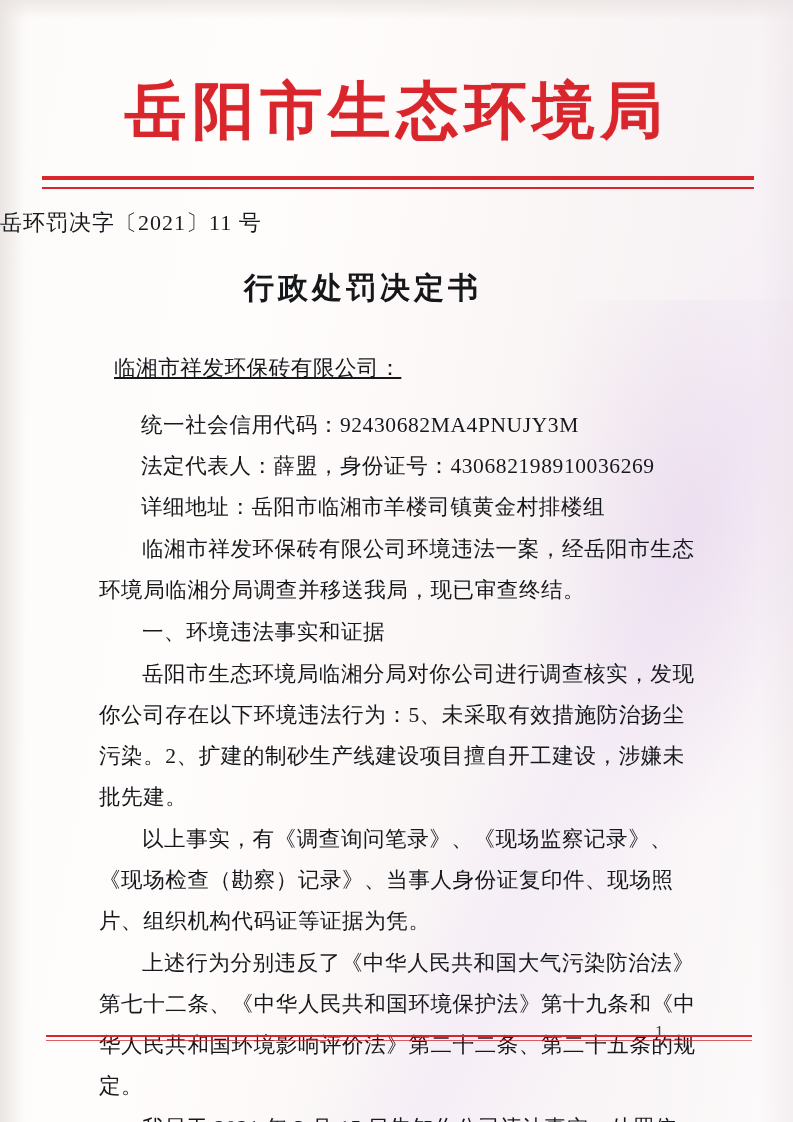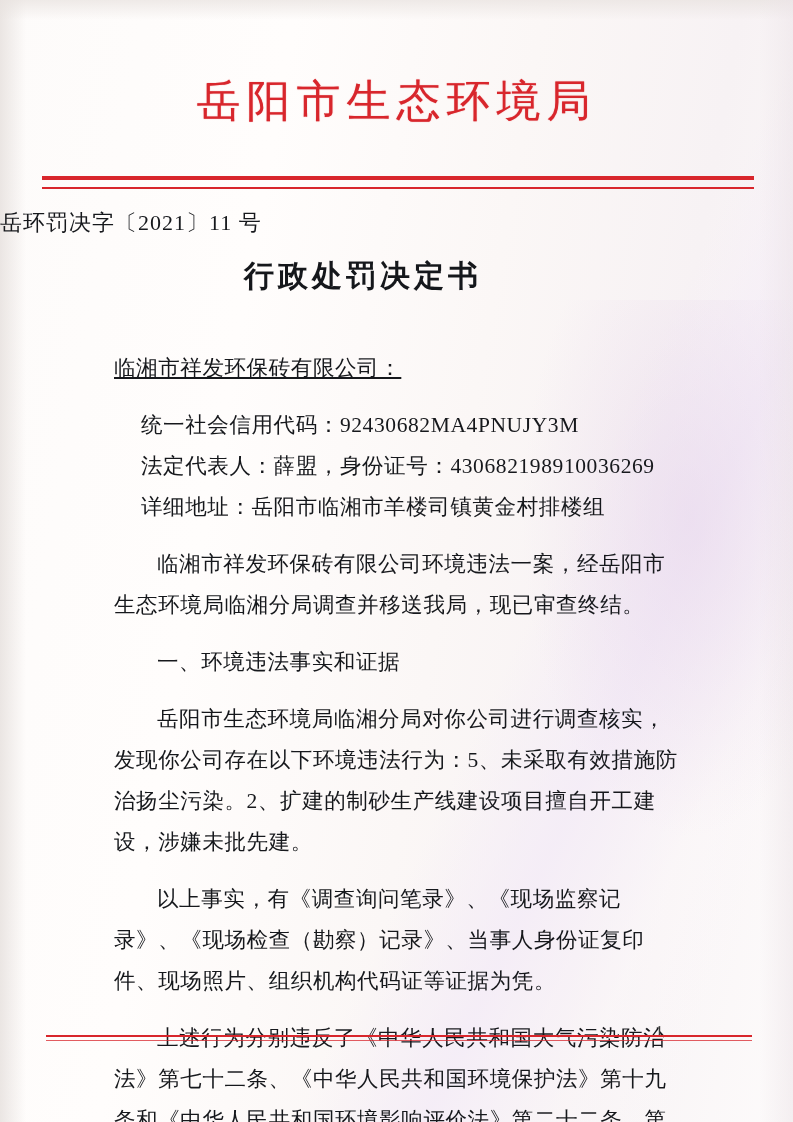--- a/index.html
+++ b/index.html
@@ -60,22 +60,22 @@
   
   .masthead {
     position: absolute;
     top: 78px;
     left: 0;
     width: 793px;
     text-align: center;
   }
   .masthead-title {
     font-family: "DejaVu Serif", serif;
-    font-weight: normal;
-    font-size: 44px;
+    font-weight: bold;
+    font-size: 62px;
     letter-spacing: 6px;
     color: #d8262c;
     line-height: 1.05;
     text-shadow: 0 0 1px rgba(216,38,44,0.6);
     white-space: nowrap;
   }
   .rule-thick {
     position: absolute;
     left: 42px;
     top: 176px;
@@ -99,21 +99,21 @@
     left: 0;
     width: 700px;
     font-size: 22px;
     color: #16181c;
     letter-spacing: 1px;
   }
 
   
   .doc-title {
     position: absolute;
-    top: 256px;
+    top: 268px;
     left: 0;
     width: 726px;
     text-align: center;
     font-family: "DejaVu Serif", serif;
     font-weight: bold;
     font-size: 30px;
     letter-spacing: 4px;
     color: #15171b;
   }
 
@@ -127,21 +127,21 @@
     line-height: 41px;
     color: #16181c;
     letter-spacing: 0.6px;
   }
   .p-flat {
     margin: 16px;
     text-indent: 0;
     text-decoration: underline;
   }
   .p-indent1 {
-    margin: 16px;
+    margin: 1px;
     text-indent: 2em;
   }
   .p-indent-field {
     margin: 0;
     text-indent: 2em;
   }
 
   
   .page-number {
     position: absolute;

